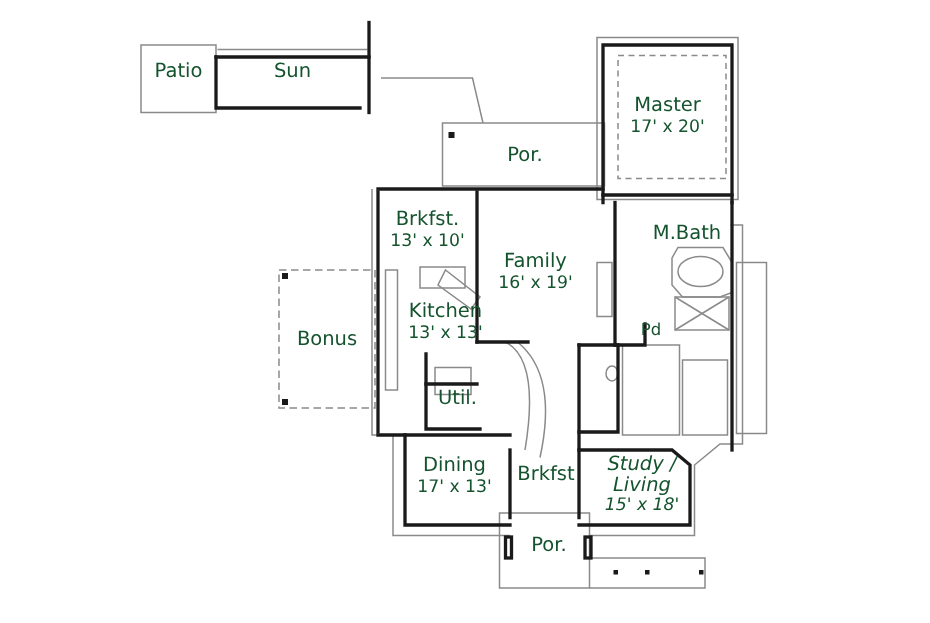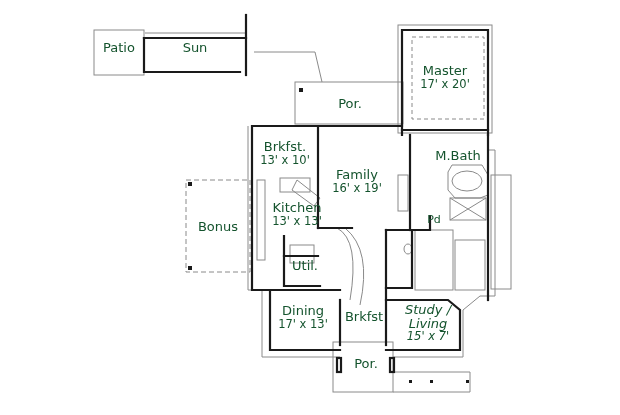--- a/index.html
+++ b/index.html
@@ -146,17 +146,17 @@
 <div class="lbl" style="left:268px; top:304px; width:70px;">
   <span class="name">Dining</span>
   <span class="dim">17' x 13'</span>
 </div>
 <div class="lbl" style="left:340px; top:310px; width:48px;">
   <span class="name">Brkfst</span>
 </div>
 <div class="lbl" style="left:393px; top:303px; width:70px;font-style:italic;">
   <span class="name">Study /</span>
   <span class="name">Living</span>
-  <span class="dim">15' x 7'</span>
+  <span class="dim">15' x 18'</span>
 </div>
 <div class="lbl" style="left:343px; top:357px; width:46px;">
   <span class="name">Por.</span>
 </div>
 
 </body></html>

